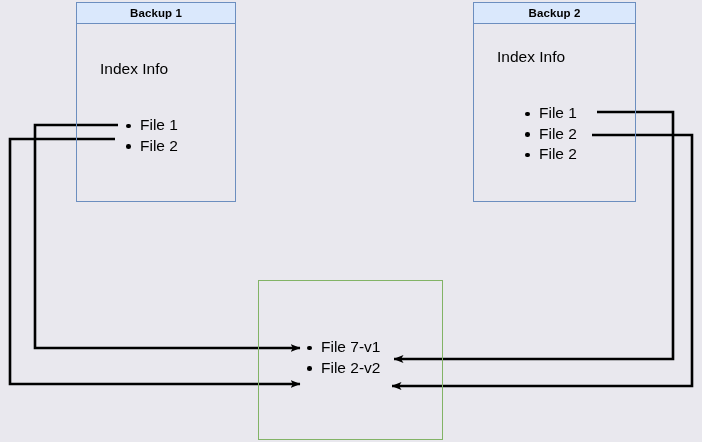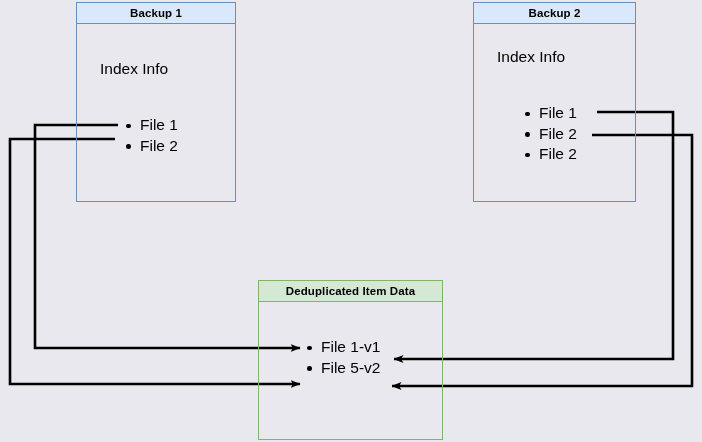--- a/index.html
+++ b/index.html
@@ -130,21 +130,18 @@
     <span>Backup 2</span>
   </div>
   <div class="plain-label" style="left:497px; top:48px;">Index Info</div>
   <ul class="bullet-list" style="left:523px; top:103px;">
     <li><span>File 1</span></li>
     <li><span>File 2</span></li>
     <li><span>File 2</span></li>
   </ul>
 
   <div class="node green-box" style="left:258px; top:280px; width:185px; height:160px;"></div>
-  <div class="node-header green-header" style="left:258px; top:280px; width:185px; height:22px;">
-    <span>Deduplicated Item Data</span>
-  </div>
   <ul class="bullet-list" style="left:305px; top:337px;">
-    <li><span>File 1-v1</span></li>
-    <li><span>File 5-v2</span></li>
+    <li><span>File 7-v1</span></li>
+    <li><span>File 2-v2</span></li>
   </ul>
 
 </div>
 
 </body></html>

